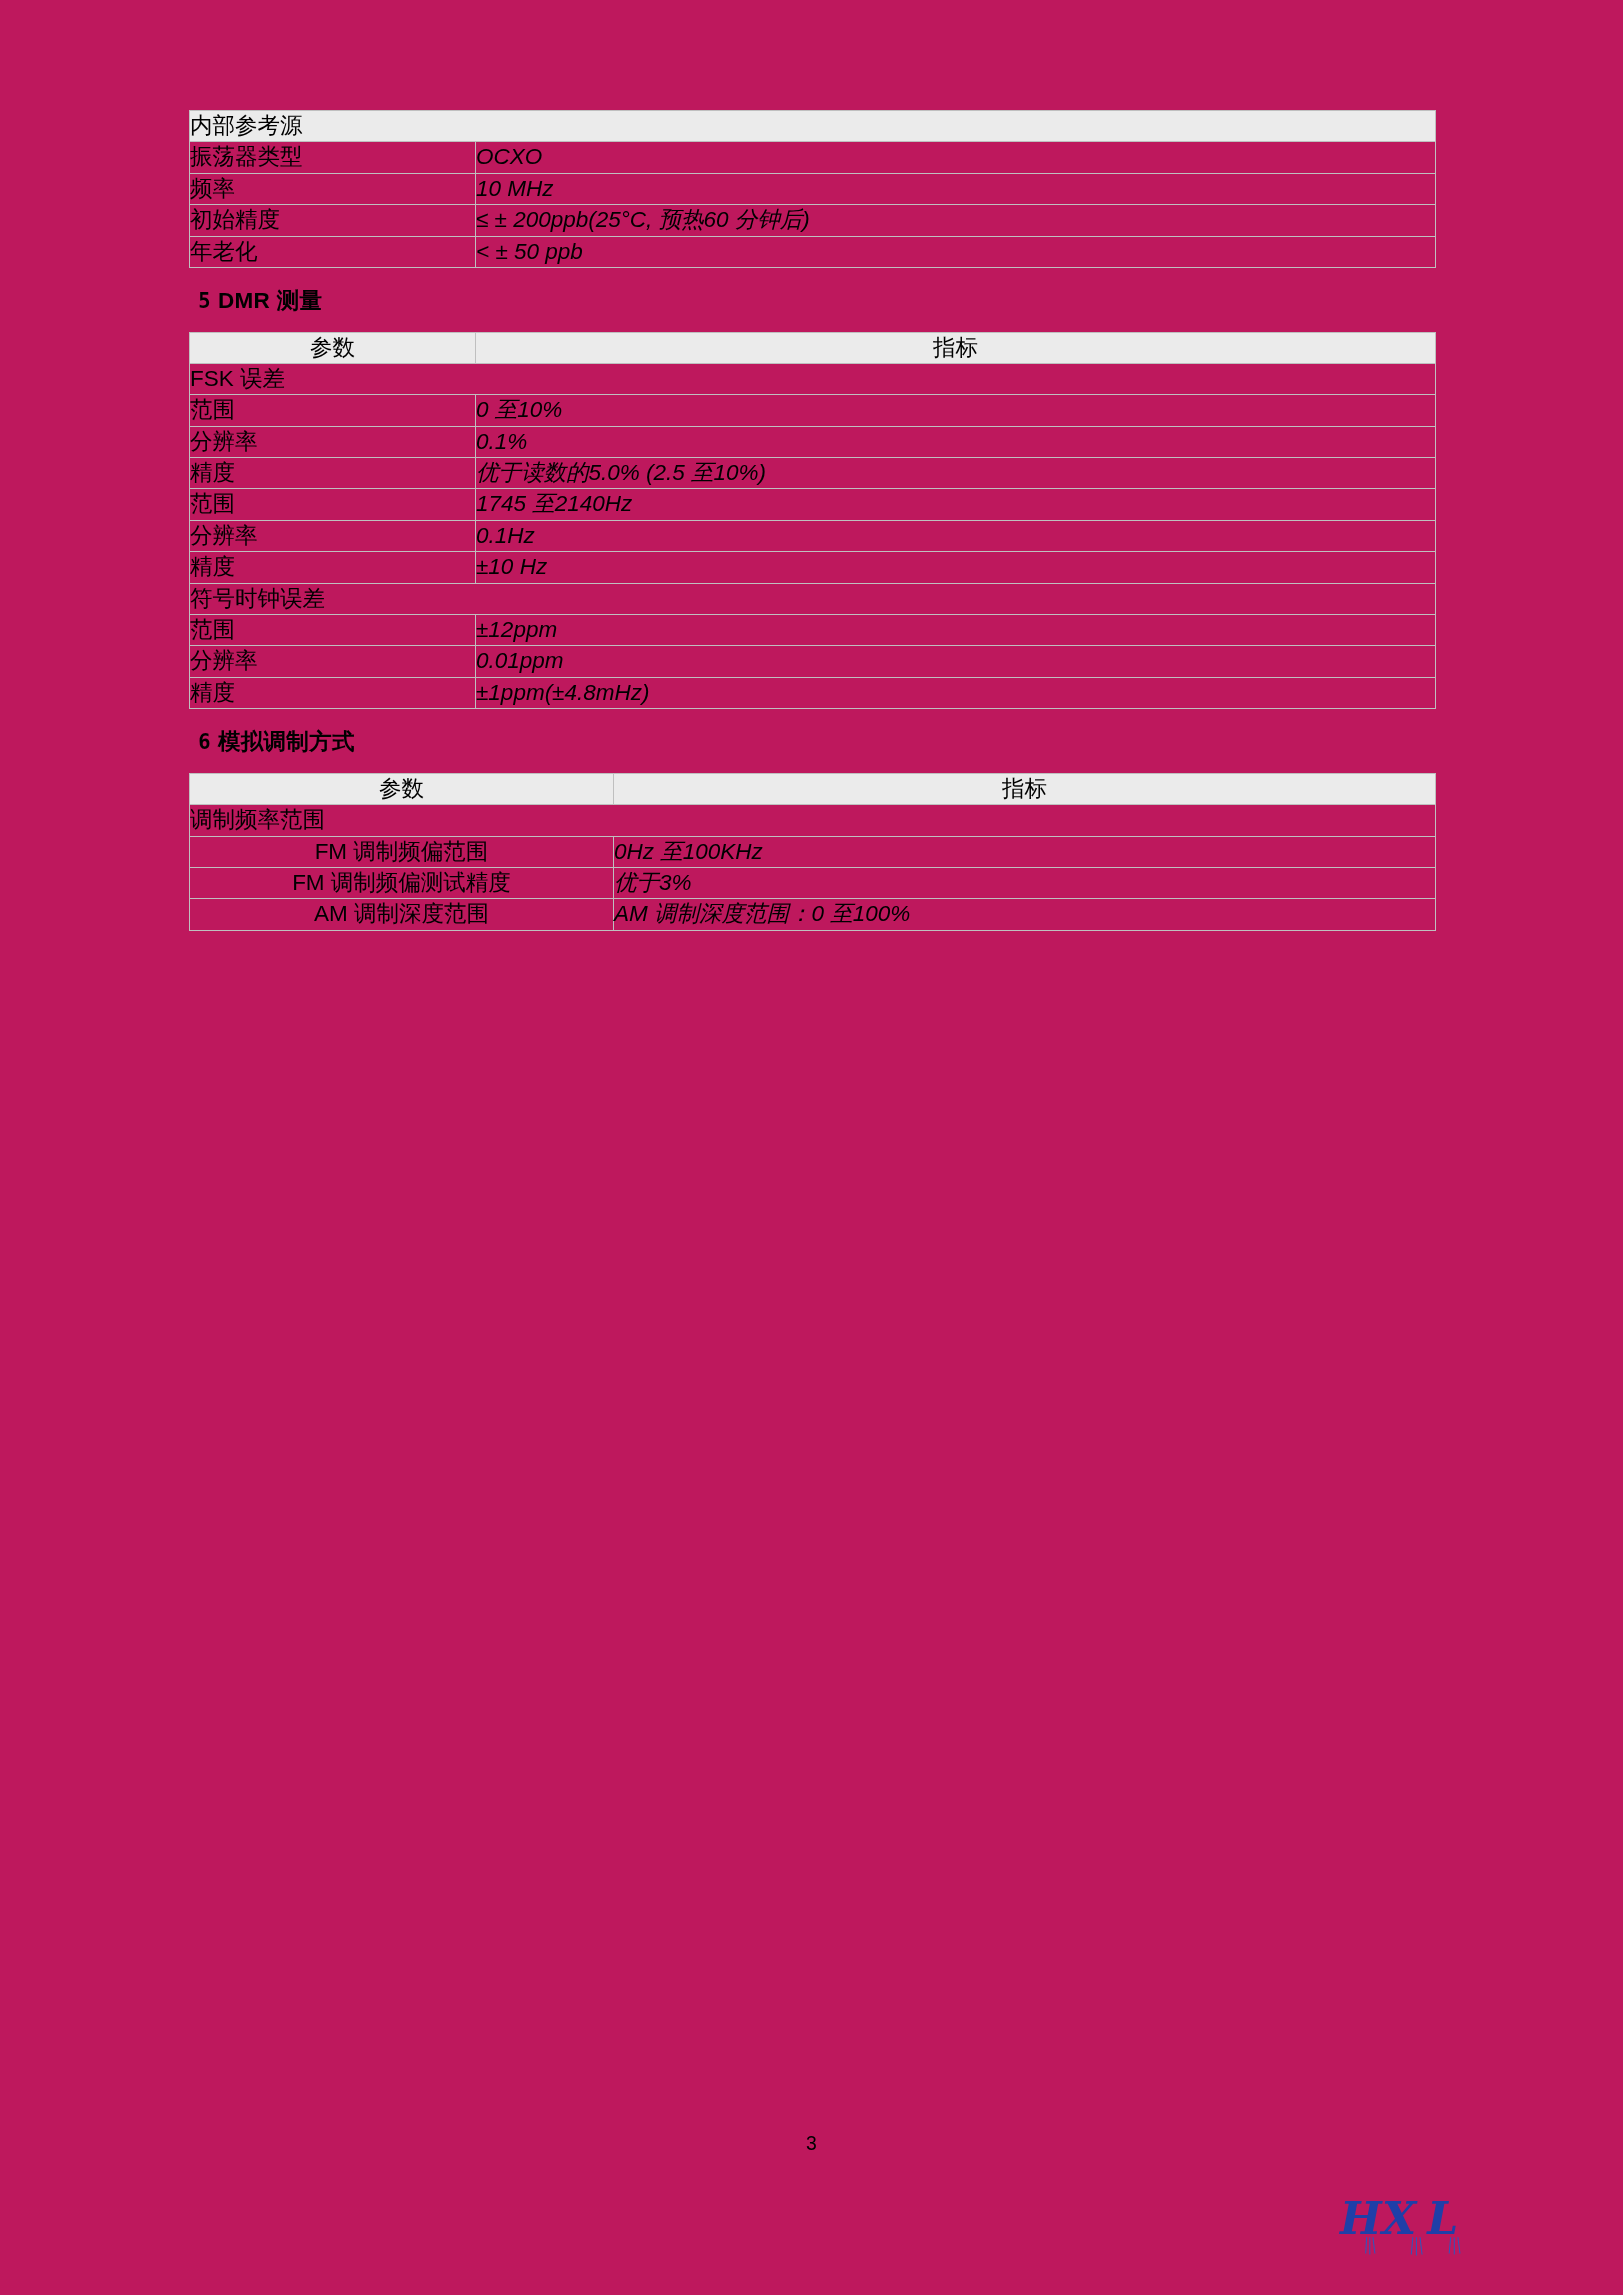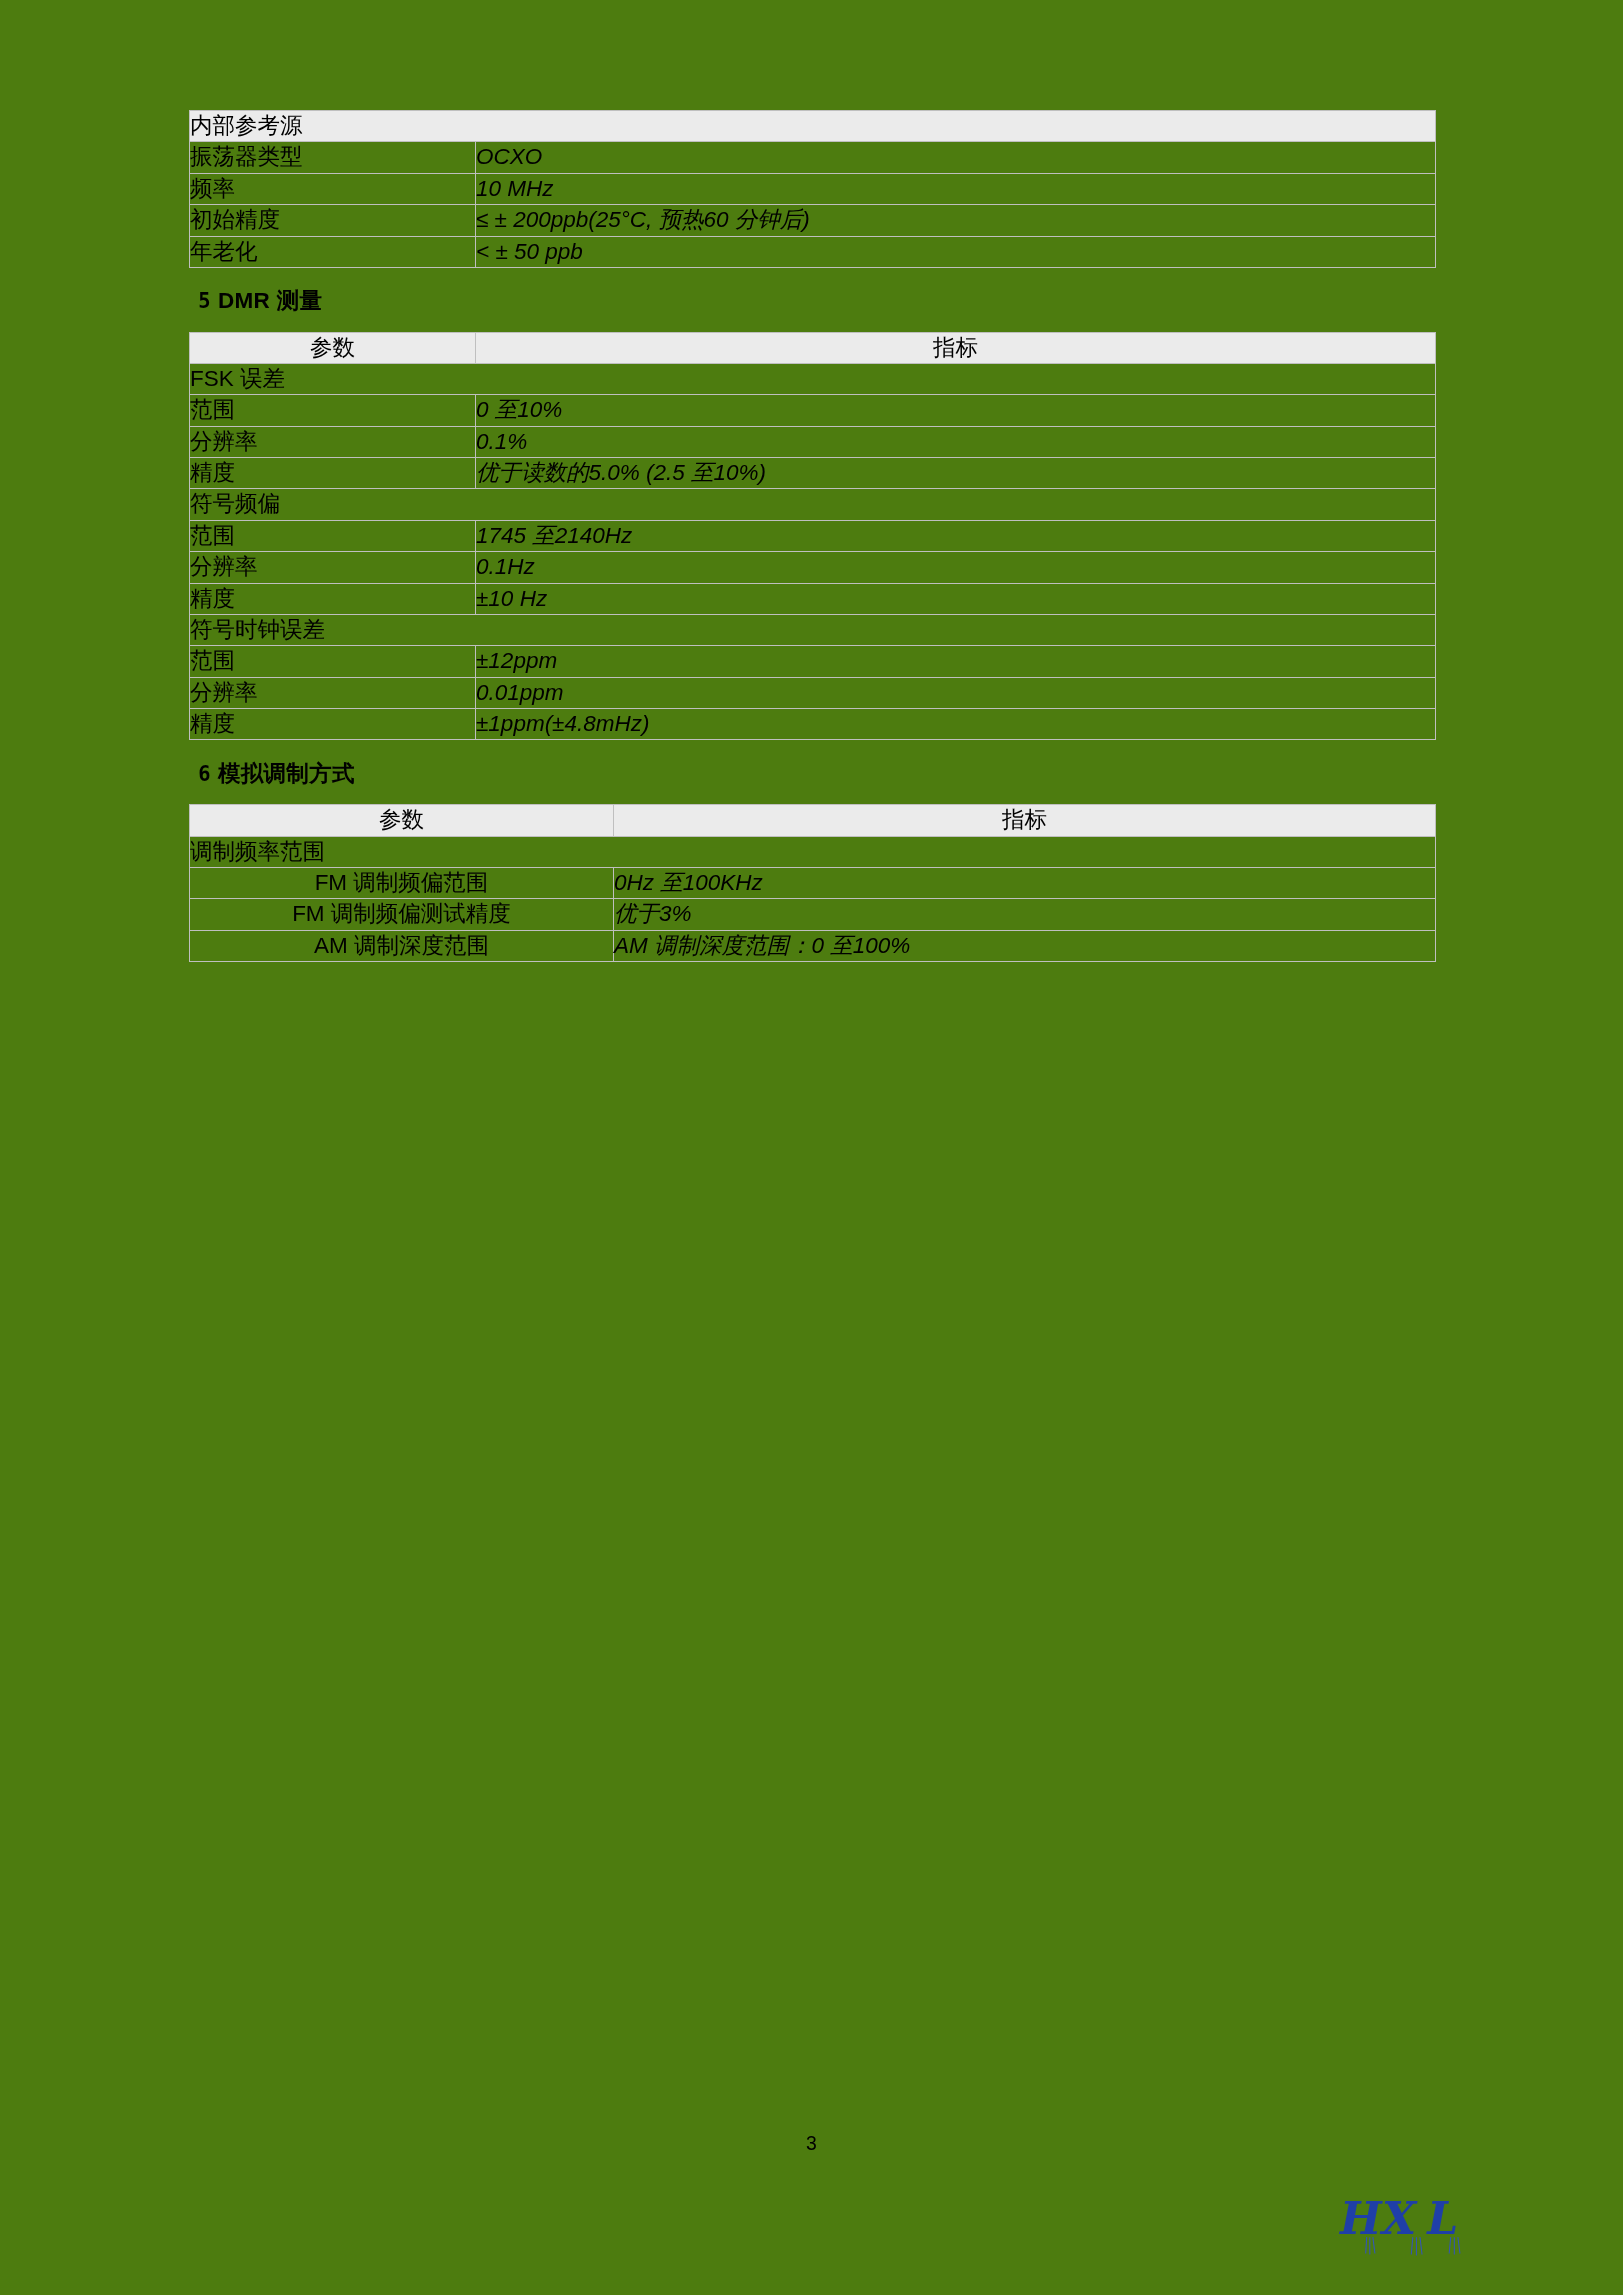--- a/index.html
+++ b/index.html
@@ -8,21 +8,21 @@
     background: #ffffff;
   }
   body {
     font-family: "Liberation Sans", sans-serif;
     color: #000000;
   }
   .page {
     width: 1623px;
     height: 2295px;
     position: relative;
-    background: #4d7c0f;
+    background: #be185d;
     box-sizing: border-box;
     padding: 12px;
   }
   .content {
     position: absolute;
     left: 189px;
     top: 110px;
     width: 1247px;
   }
 
@@ -182,23 +182,20 @@
           </tr>
           <tr>
             <td class="lbl">分辨率</td>
             <td class="val"> 0.1%</td>
           </tr>
           <tr>
             <td class="lbl">精度</td>
             <td class="val">优于读数的5.0% (2.5 至10%)</td>
           </tr>
 
-          <tr>
-            <td colspan="2" class="group">符号频偏</td>
-          </tr>
           <tr>
             <td class="lbl">范围</td>
             <td class="val">1745 至2140Hz</td>
           </tr>
           <tr>
             <td class="lbl">分辨率</td>
             <td class="val">0.1Hz</td>
           </tr>
           <tr>
             <td class="lbl">精度</td>

